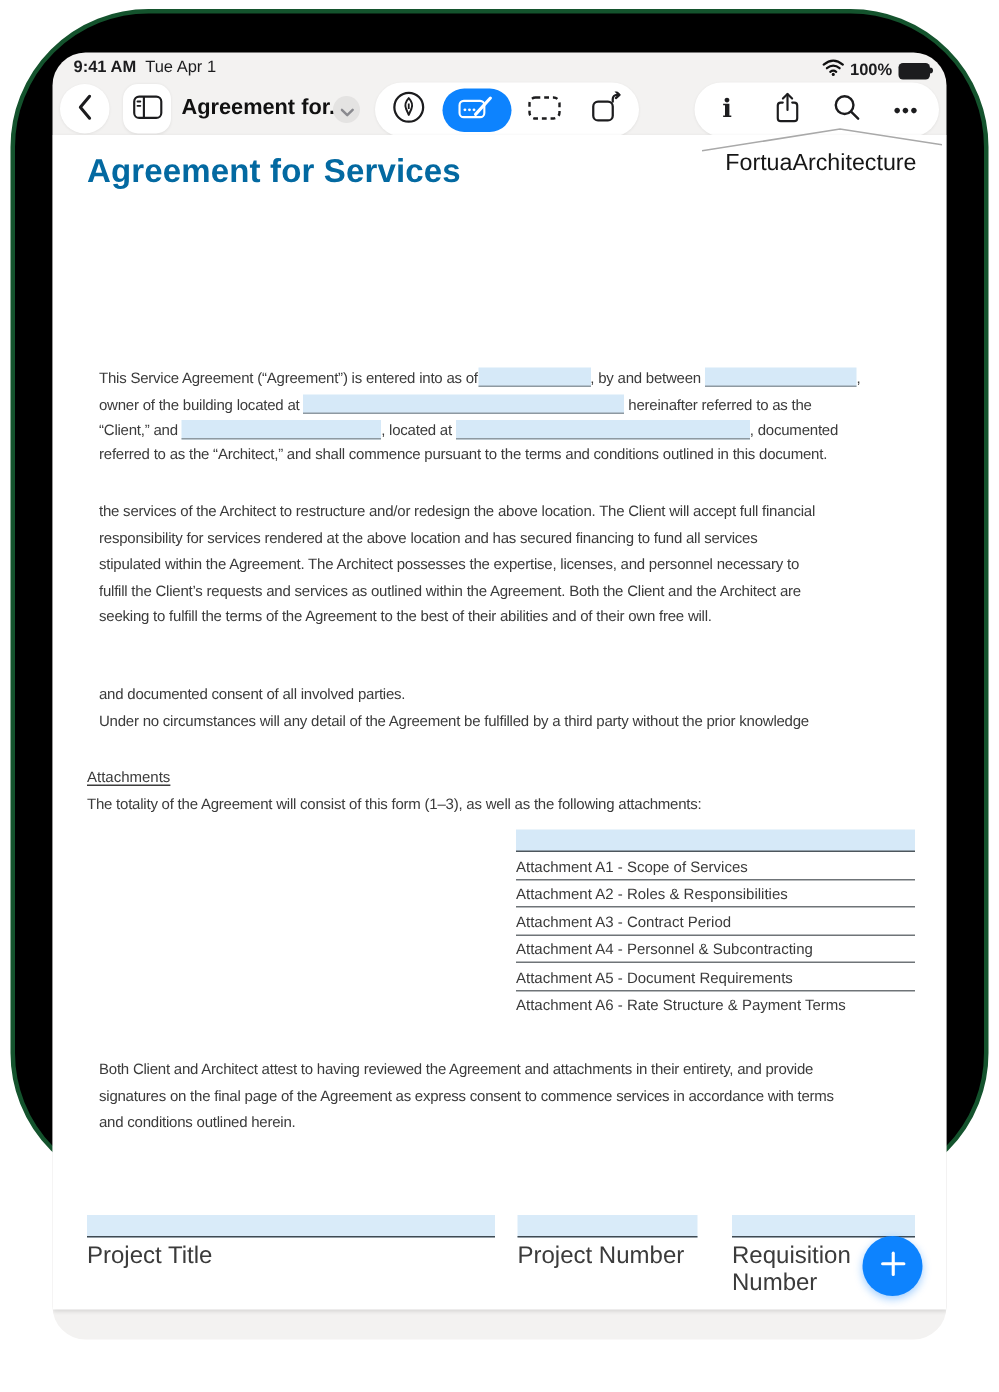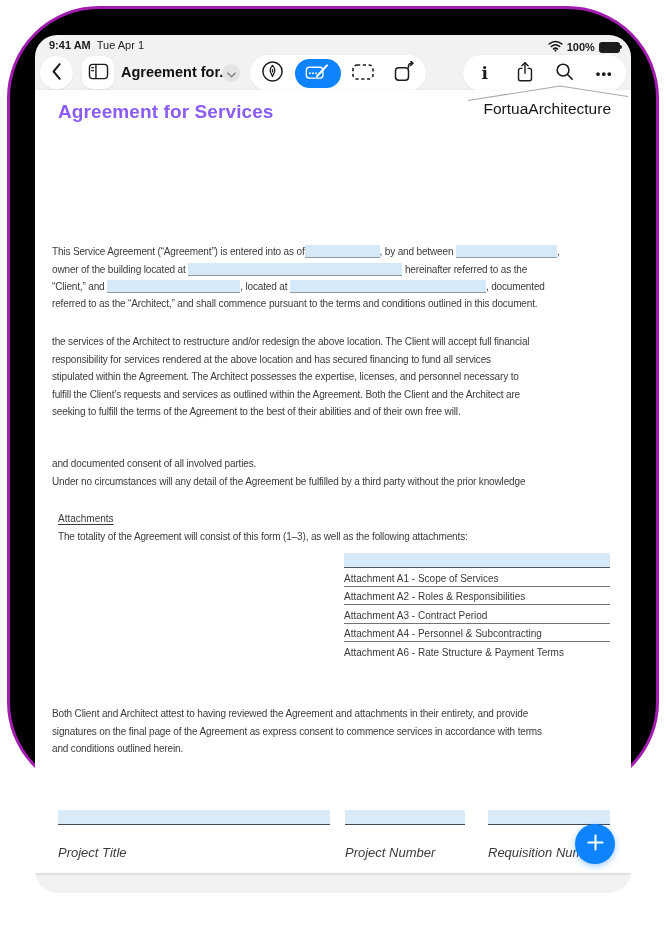--- a/index.html
+++ b/index.html
@@ -1,21 +1,21 @@
 <!DOCTYPE html>
 <html><head>
 <meta charset="utf-8">
 <style>
   * { margin:0; padding:0; box-sizing:border-box; }
   html,body { width:666px; height:928px; background:#ffffff; font-family:"Liberation Sans", sans-serif; }
   body { position:relative; overflow:hidden; }
 
   
   .device { position:absolute; left:7px; top:6px; width:652px; height:788px;
-            background:#000; border:3px solid #a21caf; border-radius:92px; }
+            background:#000; border:3px solid #14532d; border-radius:92px; }
   .screen { position:absolute; left:25px; top:26px; width:596px; height:858px;
             background:#f3f2f1; border-radius:22px; overflow:hidden; }
 
   
   .status { position:absolute; top:0; left:0; right:0; height:21px; }
   .status-left { position:absolute; left:14px; top:4px; font-size:11px; color:#1c1c1e; }
   .status-left .time { font-weight:700; }
   .status-left .date { font-weight:400; margin-left:6px; }
   .status-right { position:absolute; right:9px; top:3px; display:flex; align-items:center; gap:4px; }
   .pct { font-size:11px; font-weight:700; color:#1c1c1e; }
@@ -37,38 +37,38 @@
   .pill-right { left:428px; width:163px; }
   .tool { border:none; background:transparent; cursor:pointer; display:flex; align-items:center; justify-content:center;
           width:36px; height:32px; padding:0; }
   .tool-selected { background:#0d83fe; border-radius:15px; width:46px; height:29px; }
   .info-i { font-family:"DejaVu Serif", serif; font-size:17px; font-weight:600; color:#1c1c1e; line-height:1; }
   .dots { font-size:13px; letter-spacing:1px; color:#1c1c1e; font-weight:700; }
 
   
   .page { position:absolute; left:0; top:55px; width:596px; height:783px; background:#fff;
           color:#3b3b3b; box-shadow:0 1px 3px rgba(0,0,0,0.14); }
-  .doc-heading { position:absolute; left:23px; top:11px; font-size:19px; font-weight:700; color:#8b5cf6; letter-spacing:0.1px; }
+  .doc-heading { position:absolute; left:23px; top:11px; font-size:22px; font-weight:700; color:#0369a1; letter-spacing:0.1px; }
   .logo-roof { position:absolute; left:433px; top:-6px; }
   .logo-text { position:absolute; right:20px; top:10px; font-size:15.5px; font-weight:500; color:#161616; }
 
-  .para { position:absolute; left:17px; width:560px; font-size:10px; letter-spacing:-0.015em; }
+  .para { position:absolute; left:31px; width:560px; font-size:10px; letter-spacing:-0.015em; }
   .line { height:17.6px; white-space:nowrap; }
   .blank { display:inline-block; height:13px; background:#d6e9f8; border-bottom:1.2px solid #8e99a1; vertical-align:-3px; }
 
   .att-heading { position:absolute; left:23px; top:423px; font-size:10px; text-decoration:underline; text-underline-offset:2px; }
   .att-intro { position:absolute; left:23px; top:441px; font-size:10px; letter-spacing:-0.015em; white-space:nowrap; }
   .att-table { position:absolute; left:309px; top:463px; width:266px; }
   .att-blank { height:15px; background:#d6e9f8; border-bottom:1.4px solid #4d565c; }
   .att-row { font-size:10px; padding:4.5px 0 2px; border-bottom:1px solid #6f7478; color:#3b3b3b; white-space:nowrap; }
   .att-row.last { border-bottom:none; }
 
   .ffield { position:absolute; top:720px; }
   .fbar { height:15px; background:#d9ebf9; border-bottom:1.5px solid #3f4a52; }
-  .flabel { margin-top:20px; font-size:13px; color:#3b3b3b;font-style:italic; }
+  .flabel { margin-top:4px; font-size:16px; color:#3b3b3b; }
 
   .fab { position:absolute; left:540px; top:789px; width:40px; height:40px; border-radius:50%;
          background:#0d83fe; border:none; cursor:pointer; display:flex; align-items:center; justify-content:center;
          box-shadow:0 2px 6px rgba(13,131,254,0.4); z-index:5; }
 </style>
 </head>
 <body>
 
 <div class="device">
   <div class="screen">
@@ -224,20 +224,21 @@
       <div class="att-heading">Attachments</div>
       <div class="att-intro">The totality of the Agreement will consist of this form (1–3), as well as the following attachments:</div>
 
       <div class="att-table">
         <div class="att-blank"></div>
         <div>
             <div class="att-row">Attachment A1 - Scope of Services</div>
             <div class="att-row">Attachment A2 - Roles &amp; Responsibilities</div>
             <div class="att-row">Attachment A3 - Contract Period</div>
             <div class="att-row">Attachment A4 - Personnel &amp; Subcontracting</div>
+            <div class="att-row">Attachment A5 - Document Requirements</div>
             <div class="att-row last">Attachment A6 - Rate Structure &amp; Payment Terms</div>
           </div>
       </div>
 
       <div>
           <div class="ffield" style="left: 23px; width: 272px;">
             <div class="fbar"></div>
             <div class="flabel">Project Title</div>
           </div>
           <div class="ffield" style="left: 310px; width: 120px;">

